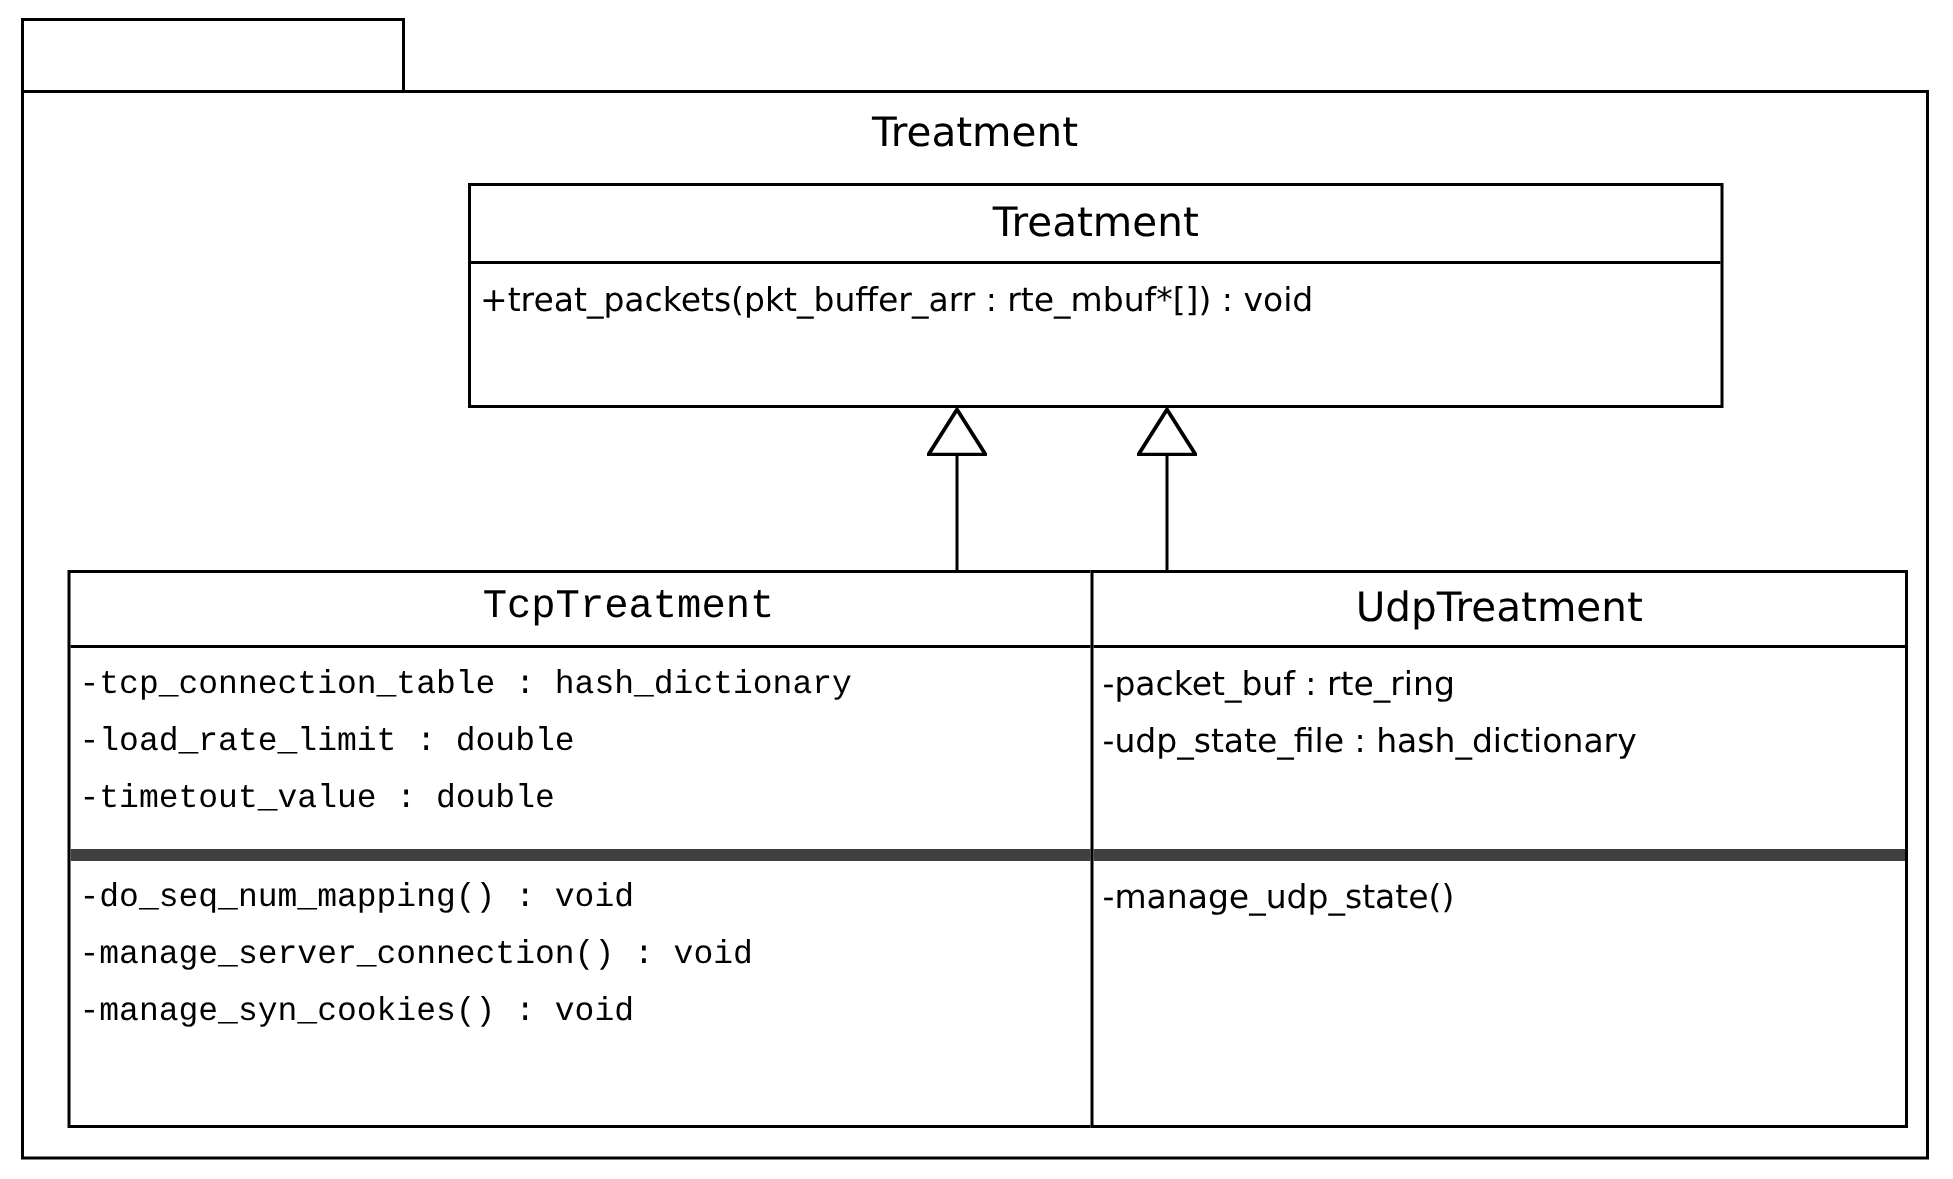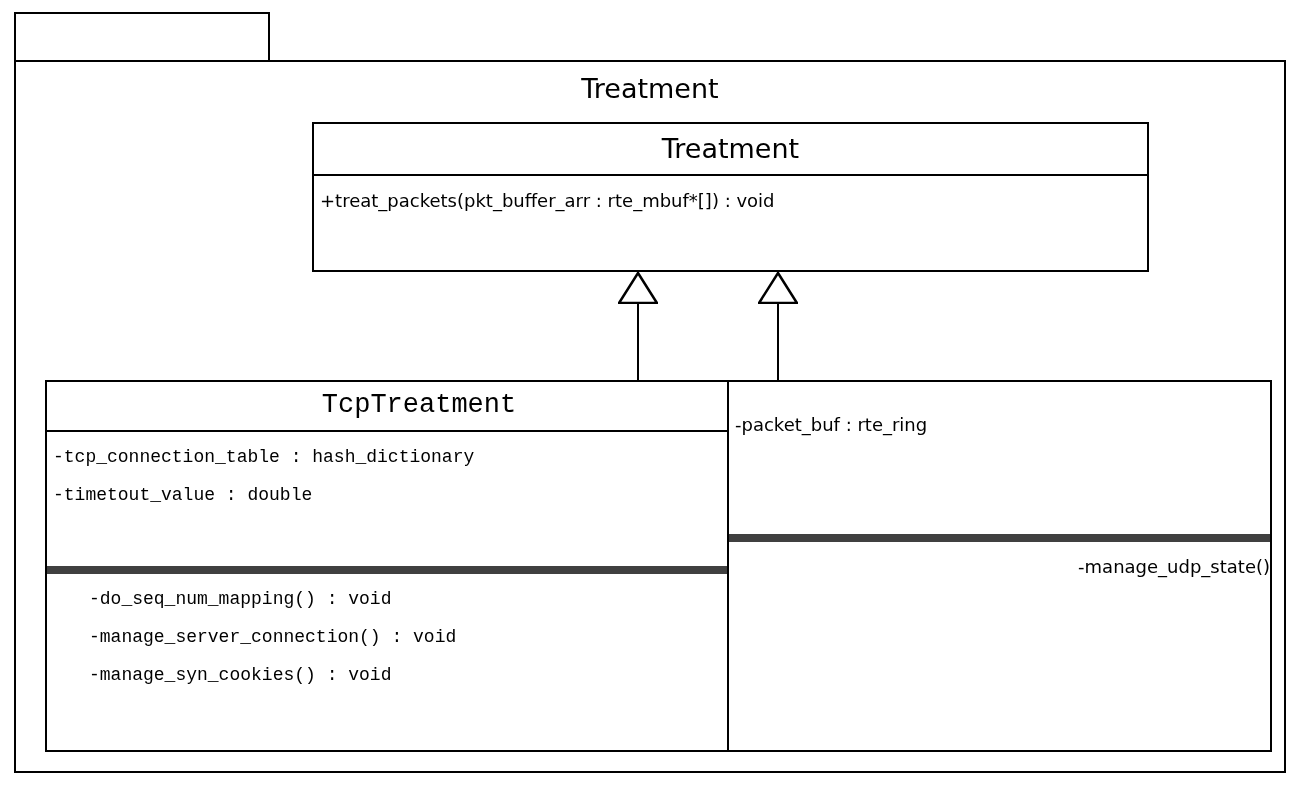--- a/index.html
+++ b/index.html
@@ -72,21 +72,21 @@
     border-bottom: 2px solid #000;
     white-space: nowrap;
     overflow: hidden;
   }
   .compartment {
     padding: 6px 0 6px 0;
     border-bottom: 8px solid #404040;
   }
   .compartment.last { border-bottom: none; }
   .feature {
-    font-size: 18px;
+    font-size: 22px;
     line-height: 38px;
     padding-left: 6px;
     white-space: nowrap;
     overflow: hidden;
   }
 
   
   #cls-treatment {
     left: 312px;
     top: 122px;
@@ -98,31 +98,31 @@
 
   
   #cls-tcp {
     left: 45px;
     top: 380px;
     width: 748px;
     height: 372px;
     font-family: Liberation Mono, monospace;
   }
   #cls-tcp .attrs { height: 122px; }
-  #cls-tcp .ops { height: 196px; margin-left: 36px; }
+  #cls-tcp .ops { height: 196px; }
 
   
   #cls-udp {
     left: 727px;
     top: 380px;
     width: 545px;
     height: 372px;
   }
-  #cls-udp .attrs { height: 122px; margin-top: 18px; }
-  #cls-udp .ops { height: 196px; text-align: right; }
+  #cls-udp .attrs { height: 122px; }
+  #cls-udp .ops { height: 196px; }
   .vline {
     position: absolute;
     width: 0;
     border-left: 2px solid #000;
     z-index: 4;
   }
   .tri {
     position: absolute;
     width: 40px;
     height: 32px;
@@ -152,31 +152,34 @@
     <div class="cls-name">Treatment</div>
     <div class="compartment last">
       <div class="feature">+treat_packets(pkt_buffer_arr : rte_mbuf*[]) : void</div>
     </div>
   </div>
 
   <div class="cls" id="cls-tcp">
     <div class="cls-name">TcpTreatment</div>
     <div class="compartment attrs">
       <div class="feature">-tcp_connection_table : hash_dictionary</div>
+      <div class="feature">-load_rate_limit : double</div>
       <div class="feature">-timetout_value : double</div>
     </div>
     <div class="compartment ops last">
       <div class="feature">-do_seq_num_mapping() : void</div>
       <div class="feature">-manage_server_connection() : void</div>
       <div class="feature">-manage_syn_cookies() : void</div>
     </div>
   </div>
 
   <div class="cls" id="cls-udp">
+    <div class="cls-name">UdpTreatment</div>
     <div class="compartment attrs">
       <div class="feature">-packet_buf : rte_ring</div>
+      <div class="feature">-udp_state_file : hash_dictionary</div>
     </div>
     <div class="compartment ops last">
       <div class="feature">-manage_udp_state()</div>
     </div>
   </div>
 
 </div>
 
 </body></html>

